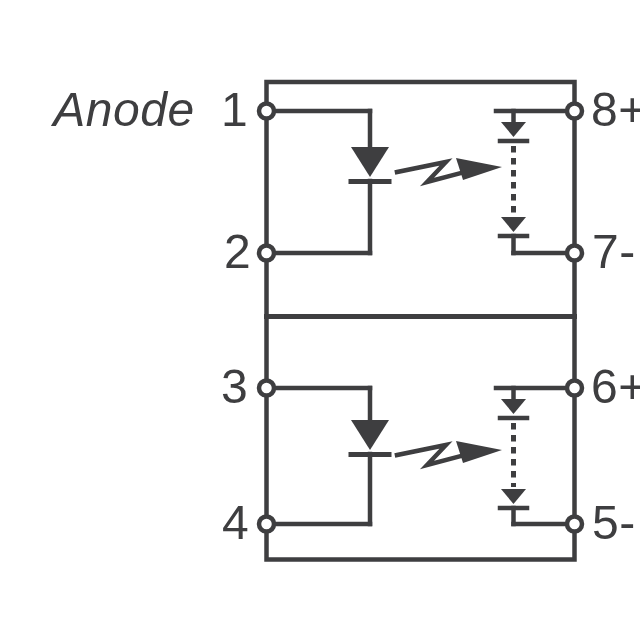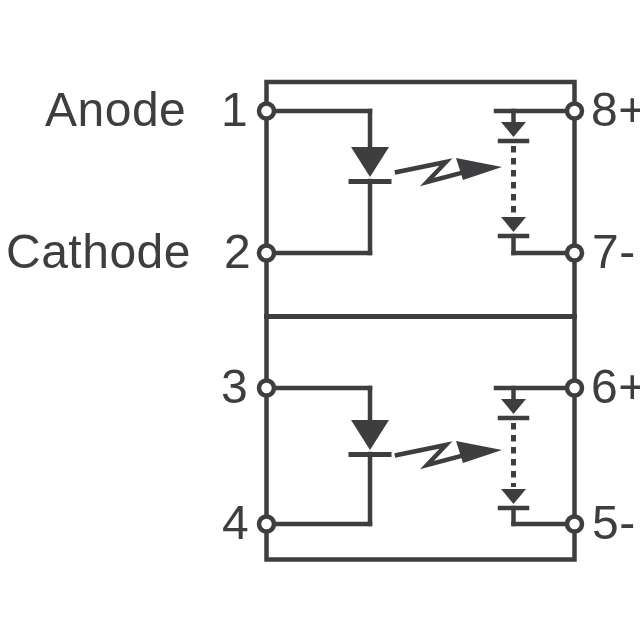--- a/index.html
+++ b/index.html
@@ -19,21 +19,21 @@
   .canvas svg{position:absolute;left:0;top:0;}
   .lbl{
     position:absolute;
     font-size:48px;
     line-height:1;
     letter-spacing:0.5px;
     color:var(--text);
     white-space:nowrap;
     user-select:none;
   }
-  .ralign{text-align:left;display:inline-block;}
+  .ralign{text-align:center;display:inline-block;font-style:italic;}
 </style>
 </head>
 <body>
 
 <div class="canvas">
 
   <svg width="640" height="640" viewBox="0 0 640 640">
     <g fill="none" stroke-width="4.5" stroke-linecap="square" stroke-linejoin="miter" stroke="#3e3e40">
 
       <rect x="266.5" y="82" width="308" height="477.5"></rect>
@@ -105,21 +105,20 @@
         <circle cx="266.5" cy="524" r="7.5"></circle>
         <circle cx="574.5" cy="111" r="7.5"></circle>
         <circle cx="574.5" cy="253" r="7.5"></circle>
         <circle cx="574.5" cy="388" r="7.5"></circle>
         <circle cx="574.5" cy="524" r="7.5"></circle>
       </g>
     </g>
   </svg>
 
   <span class="lbl ralign" style="left:45px;top:86px;width:158px;">Anode</span>
-  <span class="lbl ralign" style="left:6px;top:228px;width:208px;">Cathode</span>
 
   <span class="lbl" style="left:221px;top:86px;">1</span>
   <span class="lbl" style="left:224px;top:228px;">2</span>
   <span class="lbl" style="left:221px;top:363px;">3</span>
   <span class="lbl" style="left:222px;top:499px;">4</span>
 
   <span class="lbl" style="left:591px;top:86px;">8+</span>
   <span class="lbl" style="left:592px;top:228px;">7-</span>
   <span class="lbl" style="left:591px;top:363px;">6+</span>
   <span class="lbl" style="left:592px;top:499px;">5-</span>

